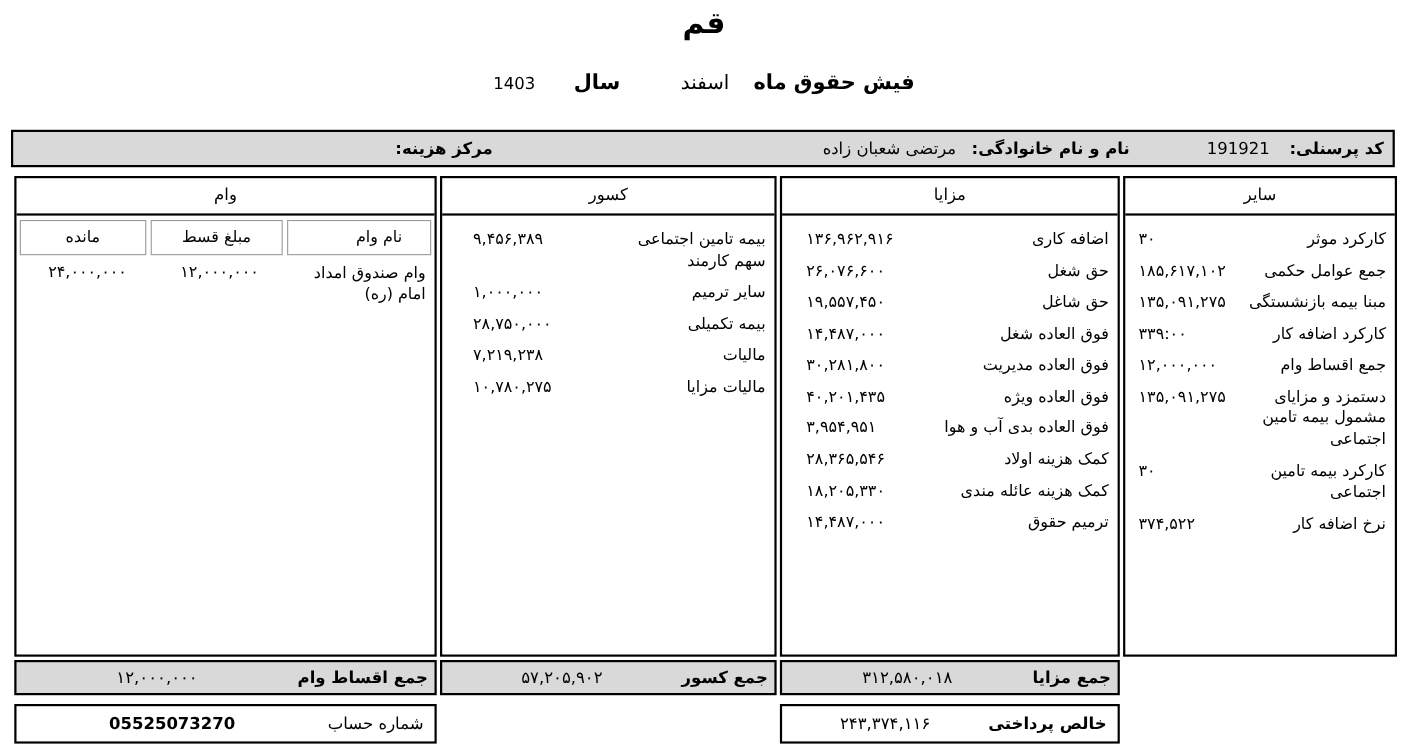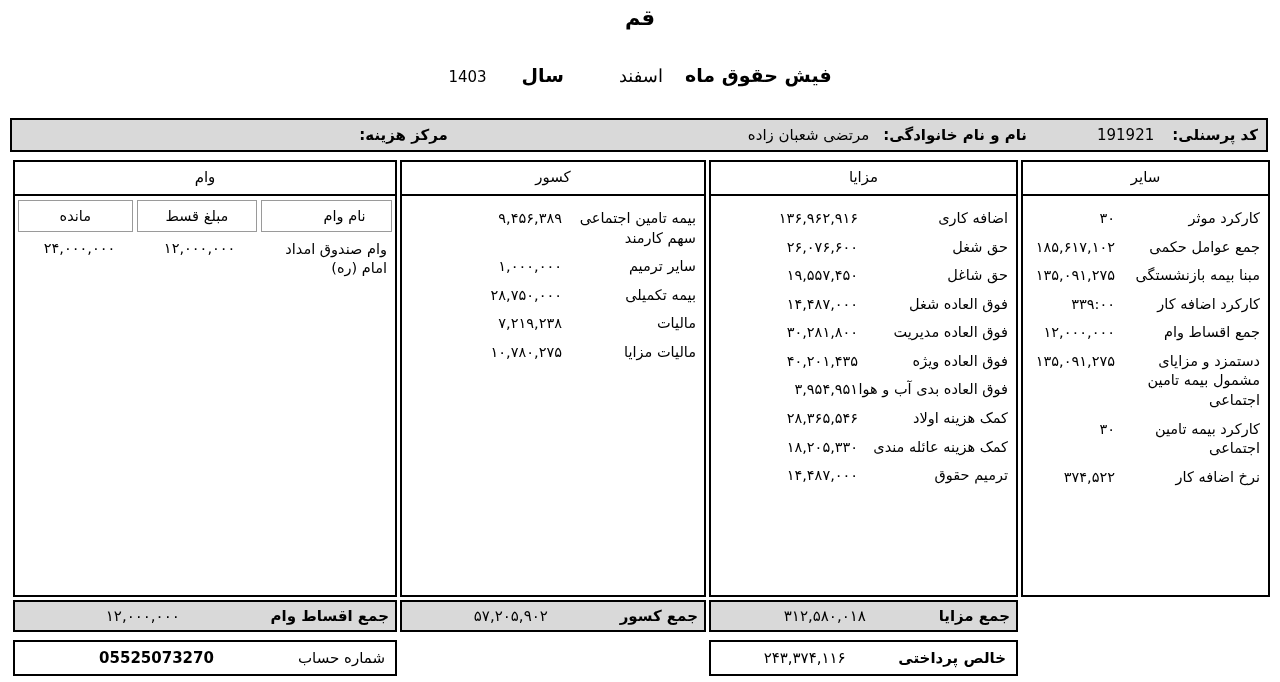--- a/index.html
+++ b/index.html
@@ -1,20 +1,20 @@
 <!DOCTYPE html>
 <html lang="fa"><head>
 <meta charset="utf-8">
 <style>
   html,body{margin:0;padding:0;background:#ffffff;}
   body{font-family:"DejaVu Sans",sans-serif;color:#000;}
   #page{position:relative;width:1280px;height:682px;background:#fff;overflow:hidden;}
 
   .title{position:absolute;top:6px;left:0;width:100%;text-align:center;
-         font-size:21px;font-weight:bold;}
+         font-size:27px;font-weight:bold;}
   .subtitle{position:absolute;top:64px;left:0;width:100%;display:flex;direction:rtl;
             justify-content:center;align-items:baseline;font-size:19px;}
   .subtitle .b{font-weight:bold;}
   .sub-month{margin-right:22px;font-size:18px;font-family:Liberation Serif, serif;}
   .sub-yearlbl{margin-right:55px;}
   .sub-year{margin-right:35px;font-size:15px;direction:ltr;}
 
   .header-bar{position:absolute;top:118px;left:10px;width:1258px;height:34px;
               background:#d9d9d9;border:2px solid #000;box-sizing:border-box;
               display:flex;direction:rtl;align-items:center;font-size:15px;padding:0 8px;}
@@ -32,21 +32,21 @@
   .col-benefits{width:309px;}
   .col-deductions{width:306px;}
   .col-loan{width:384px;}
   .col-header{height:32px;line-height:30px;text-align:center;
               border-bottom:2px solid #000;font-size:15px;flex:none;}
   .col-body{padding:4px 8px;direction:rtl;}
 
   .row{display:flex;direction:rtl;justify-content:space-between;align-items:flex-start;
        margin:9px 0;font-size:14.5px;}
   .row .lbl{text-align:right;line-height:1.35;}
-  .row .val{direction:ltr;text-align:right;line-height:1.35;}
+  .row .val{direction:ltr;text-align:left;line-height:1.35;}
   .col-benefits .lbl{width:158px;}   .col-benefits .val{width:132px;margin-left:14px;}
   .col-deductions .lbl{width:118px;} .col-deductions .val{width:132px;margin-left:20px;}
   .col-other .lbl{width:140px;}      .col-other .val{width:80px;margin-left:4px;}
 
   .loan-subheader{display:flex;direction:rtl;gap:4px;padding:4px 3px;}
   .loan-cell{border:1px solid #9a9a9a;background:#fff;box-sizing:border-box;height:32px;
              line-height:30px;text-align:center;font-size:14.5px;}
   .lw-name{width:132px;padding-left:36px;} .lw-inst{width:122px;} .lw-bal{width:116px;}
   .loan-datarow{display:flex;direction:rtl;gap:4px;padding:4px 8px;font-size:14.5px;}
   .loan-datarow .name{width:127px;text-align:right;line-height:1.3;}

